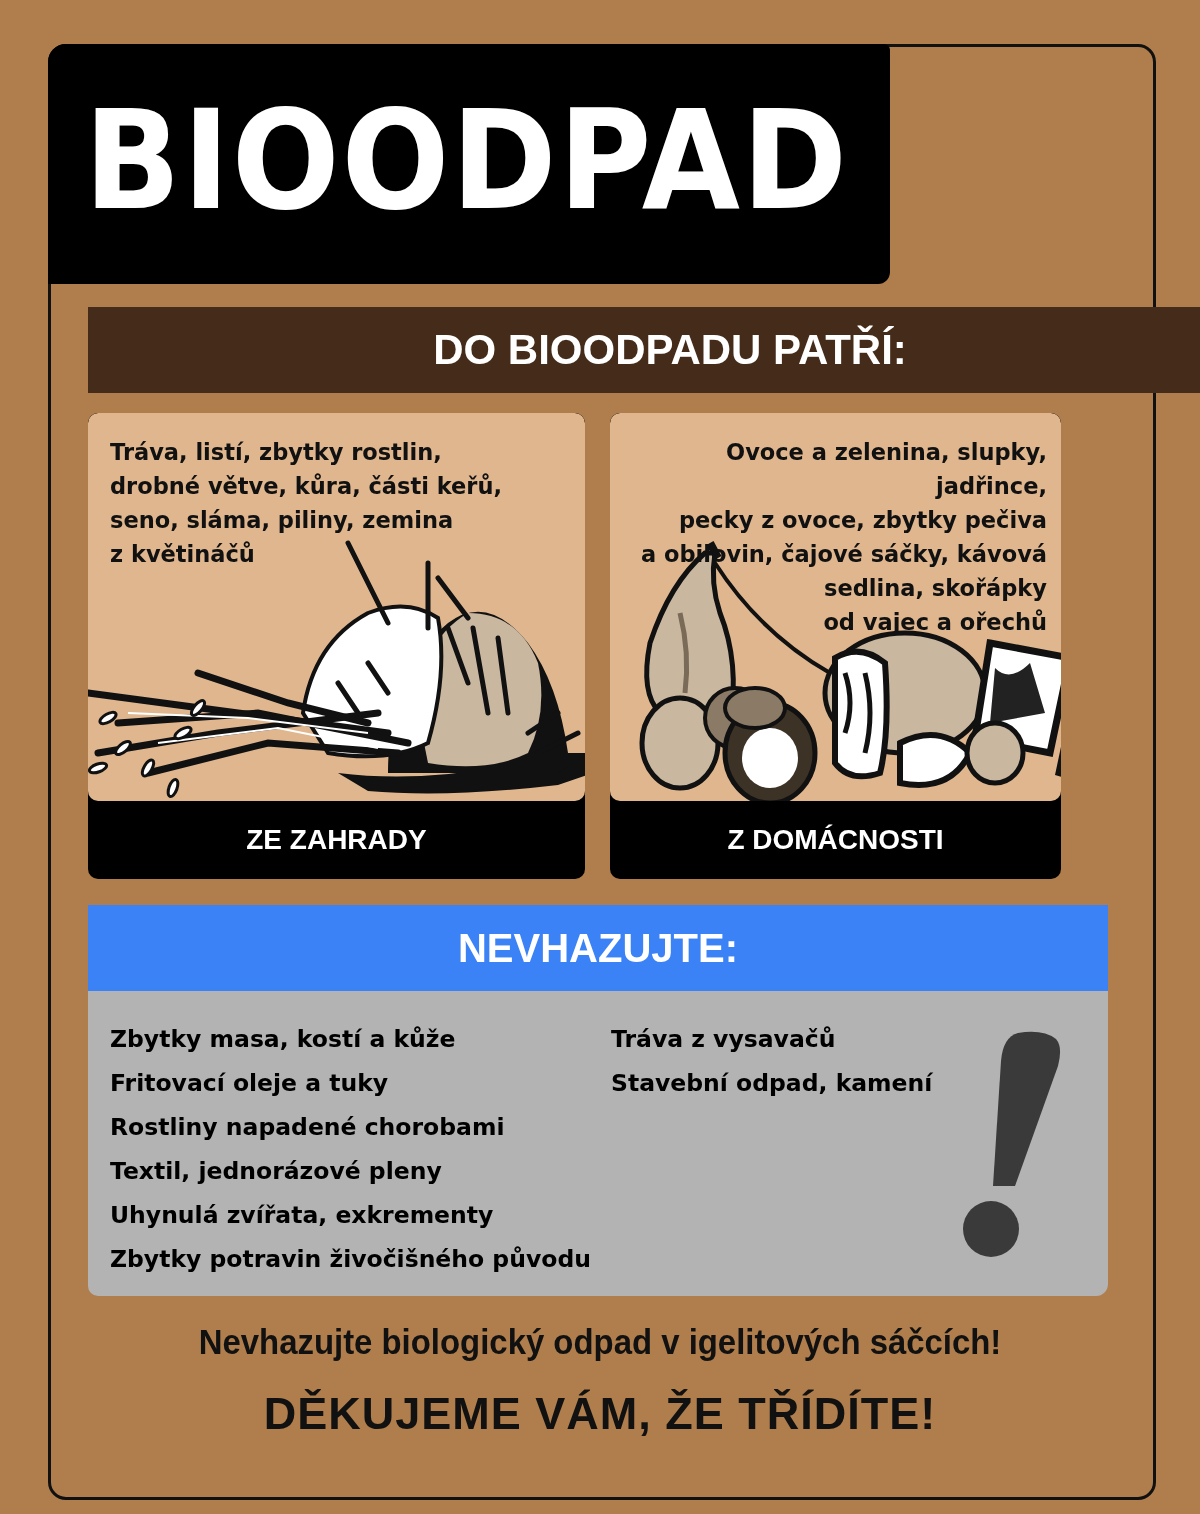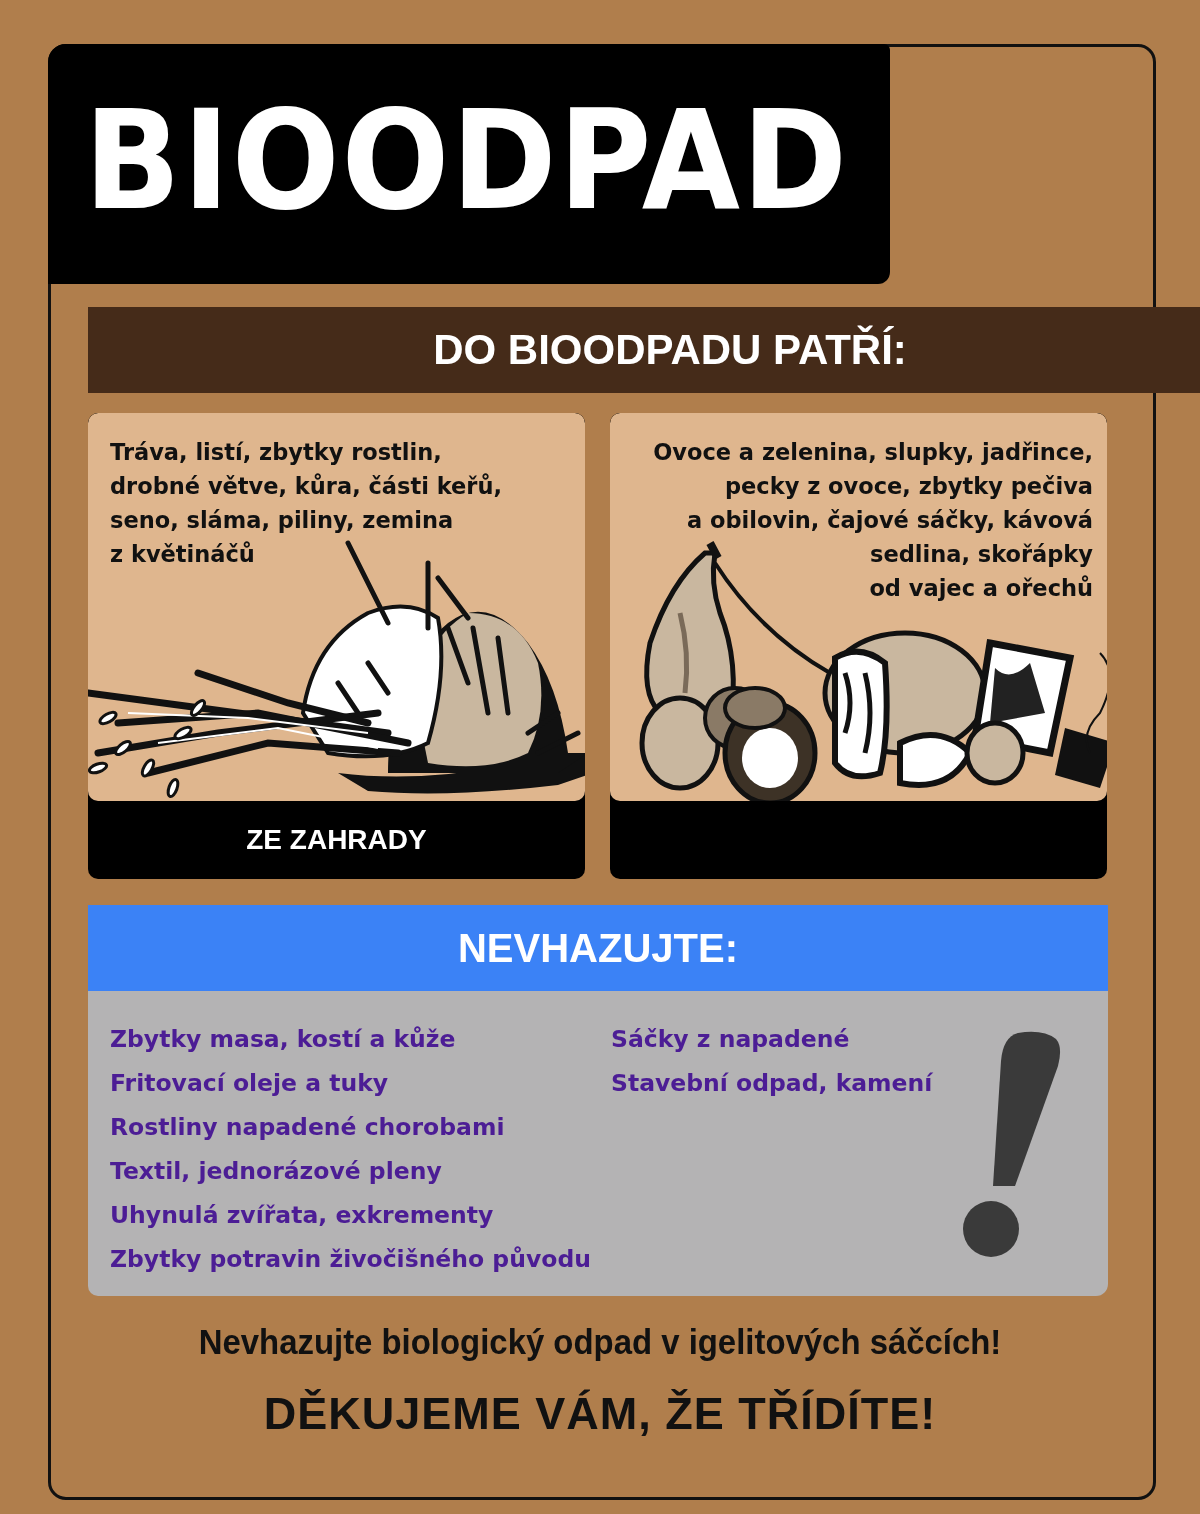--- a/index.html
+++ b/index.html
@@ -54,21 +54,21 @@
   }
   .card {
     position: absolute;
     top: 413px;
     height: 466px;
     background: #000;
     border-radius: 10px;
     overflow: hidden;
   }
   .card-garden { left: 88px; width: 497px; }
-  .card-home { left: 610px; width: 497px; }
+  .card-home { left: 610px; width: 451px; }
   .card-inner {
     position: absolute;
     left: 0; top: 0; right: 0; height: 388px;
     background: #dfb68e;
     border-radius: 10px 10px 10px 10px;
     padding-left: 19px;
   }
   .card-text {
     position: absolute;
     top: 22px;
@@ -106,21 +106,21 @@
   .avoid-col {
     position: absolute;
     top: 26px;
     list-style: none;
   }
   .avoid-col li {
     font-family: "DejaVu Sans", sans-serif;
     font-weight: bold;
     font-size: 23.5px;
     line-height: 44px;
-    color: #4c1d95;
+    color: #000000;
     white-space: nowrap;
   }
   .col-left { left: 22px; }
   .col-right { left: 523px; }
   .exclaim { position: absolute; left: 875px; top: 30px; }
   .warning {
     position: absolute;
     left: 60px; width: 1080px; top: 1322px;
     text-align: center;
     font-family: "Liberation Sans", sans-serif;
@@ -238,37 +238,38 @@
 
       <path d="M455 315 L505 330 L490 375 L445 362 Z" fill="#111"></path>
       <path d="M490 240 Q510 260 490 300 Q470 320 480 340" stroke="#111" stroke-width="2" fill="none"></path>
     </svg>
     <div class="card-text">Ovoce a zelenina, slupky, jadřince,
 pecky z ovoce, zbytky pečiva
 a obilovin, čajové sáčky, kávová
 sedlina, skořápky
 od vajec a ořechů</div>
   </div>
+  <div class="card-label">Z DOMÁCNOSTI</div>
 </div>
 
 <div class="section-bar bar-avoid">
   <span>NEVHAZUJTE:</span>
 </div>
 
 <div class="avoid-panel">
   <ul class="avoid-col col-left">
     <li>Zbytky masa, kostí a kůže</li>
     <li>Fritovací oleje a tuky</li>
     <li>Rostliny napadené chorobami</li>
     <li>Textil, jednorázové pleny</li>
     <li>Uhynulá zvířata, exkrementy</li>
     <li>Zbytky potravin živočišného původu</li>
   </ul>
   <ul class="avoid-col col-right">
-    <li>Sáčky z napadené</li>
+    <li>Tráva z vysavačů</li>
     <li>Stavební odpad, kamení</li>
   </ul>
   <svg class="exclaim" width="100" height="240" viewBox="0 0 100 240">
     <path d="M55 12 Q80 8 93 18 Q100 26 95 45 L52 165 L30 165 L38 40 Q40 16 55 12 Z" fill="#3a3a3a"></path>
     <circle cx="28" cy="208" r="28" fill="#3a3a3a"></circle>
   </svg>
 </div>
 
 <div class="warning">Nevhazujte biologický odpad v igelitových sáčcích!</div>
 <div class="thanks">DĚKUJEME VÁM, ŽE TŘÍDÍTE!</div>

